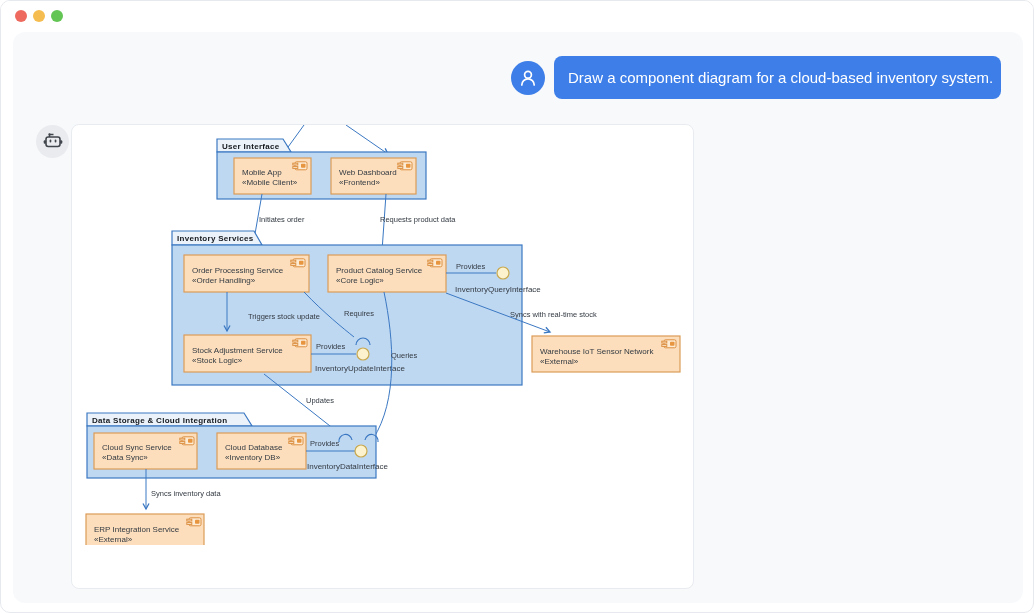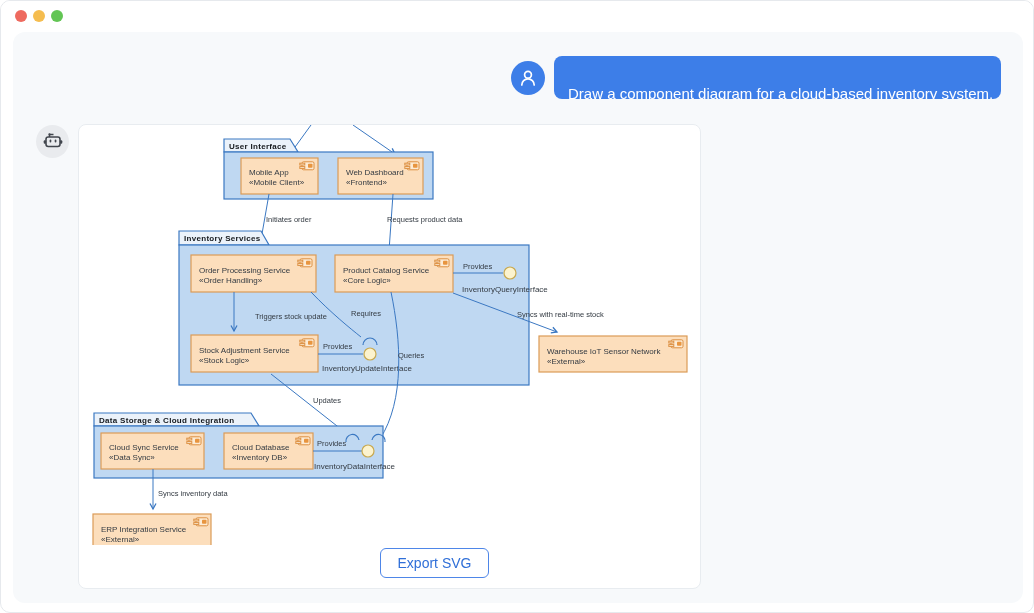--- a/index.html
+++ b/index.html
@@ -18,29 +18,29 @@
     background:#f7f9fb; border-radius:12px;
   }
 
   .avatar {
     position:absolute; left:510px; top:60px; width:34px; height:34px; border-radius:50%;
     background:#3d7ee8; display:flex; align-items:center; justify-content:center;
   }
   .bubble {
     position:absolute; left:553px; top:55px; width:447px; height:43px;
     background:#3d7ee8; border-radius:8px; color:#ffffff; font-size:15px;
-    line-height:43px; padding:16px 14px; box-sizing:border-box; white-space:nowrap; overflow:hidden;
+    line-height:43px; padding:0 14px; box-sizing:border-box; white-space:nowrap; overflow:hidden;
   }
   .bot-badge {
     position:absolute; left:35px; top:124px; width:33px; height:33px; border-radius:50%;
     background:#e9ebee; display:flex; align-items:center; justify-content:center;
   }
 
   .card {
-    position:absolute; left:77px; top:123px; width:623px; height:465px;
+    position:absolute; left:70px; top:123px; width:623px; height:465px;
     background:#ffffff; border:1px solid #e8ecf0; border-radius:8px; box-sizing:border-box; overflow:hidden;
   }
   .card svg.diagram { position:absolute; left:0; top:0; }
 
   .btn {
     position:absolute; height:30px; background:#ffffff; border:1px solid #4e86e8; border-radius:6px;
     color:#2f6fd8; font-size:14px; font-family:"Liberation Sans",sans-serif; cursor:pointer;
   }
   .btn.export { left:301px; top:423px; width:109px; }
   .btn.import { left:425px; top:423px; width:184px; }
@@ -203,16 +203,15 @@
 
       <path class="edge" d="M74,344 L74,384" marker-end="url(#arrow)"></path>
       <text class="edge-label" x="79" y="371">Syncs inventory data</text>
 
       <rect class="comp" x="14" y="389" width="118" height="40"></rect>
       <use href="#comp-icon" x="114" y="392" width="16" height="10"></use>
       <text class="comp-text" x="22" y="407">ERP Integration Service</text>
       <text class="comp-text" x="22" y="417">«External»</text>
     </svg>
 
-    <button class="btn export">Export SVG</button>
   </div>
 
 </div>
 
 </body></html>

